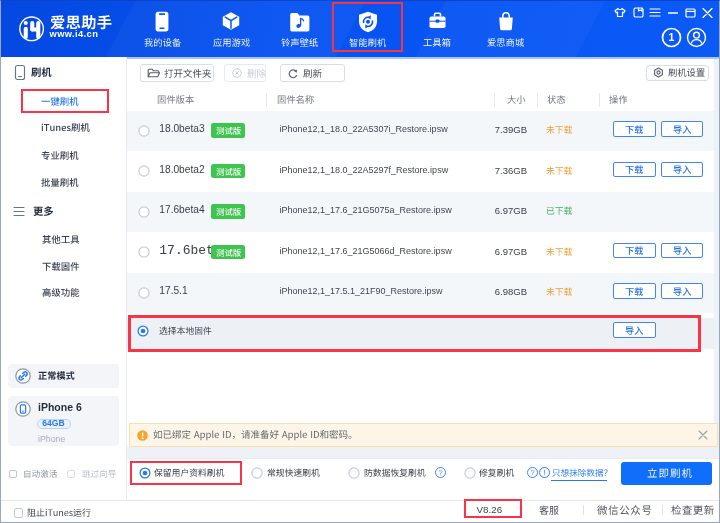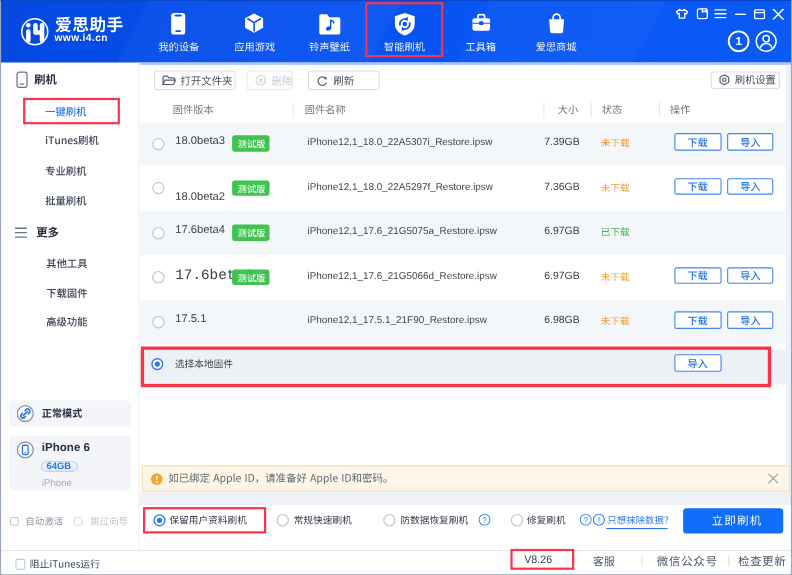--- a/index.html
+++ b/index.html
@@ -358,21 +358,21 @@
 <div style="position:absolute;left:671.5px;top:123.6px;width:21px;height:11px">
     <svg width="21" height="11" viewBox="-1 -9 21 11" style="position:absolute;overflow:visible">
       <path d="M0.5 -2.8H8.7V-1.9H0.5ZM5.8 -3.4H6.7V-0.2Q6.7 0.2 6.6 0.4Q6.5 0.5 6.2 0.6Q6 0.7 5.5 0.7Q5.1 0.8 4.4 0.8Q4.4 0.6 4.3 0.4Q4.2 0.1 4.1 -0Q4.4 -0 4.7 -0Q5 -0 5.3 -0Q5.5 -0 5.6 -0Q5.7 -0 5.8 -0.1Q5.8 -0.1 5.8 -0.2ZM1.9 -1.6 2.4 -2.1Q2.7 -1.9 3 -1.6Q3.4 -1.3 3.6 -1.1Q3.9 -0.8 4 -0.6L3.4 0Q3.3 -0.2 3 -0.5Q2.8 -0.8 2.5 -1.1Q2.2 -1.3 1.9 -1.6ZM1.2 -7.1H2.1V-4.8Q2.1 -4.6 2.2 -4.5Q2.3 -4.4 2.5 -4.4Q2.8 -4.3 3.3 -4.3Q3.4 -4.3 3.7 -4.3Q3.9 -4.3 4.3 -4.3Q4.6 -4.3 5 -4.3Q5.3 -4.3 5.7 -4.3Q6 -4.3 6.3 -4.3Q6.6 -4.3 6.7 -4.3Q7.1 -4.3 7.3 -4.4Q7.5 -4.4 7.6 -4.6Q7.7 -4.7 7.7 -5Q7.9 -4.9 8.1 -4.9Q8.3 -4.8 8.5 -4.8Q8.5 -4.3 8.3 -4Q8.1 -3.8 7.8 -3.7Q7.4 -3.6 6.8 -3.6Q6.7 -3.6 6.4 -3.6Q6.2 -3.6 5.8 -3.6Q5.5 -3.6 5.1 -3.6Q4.7 -3.6 4.3 -3.6Q3.9 -3.6 3.7 -3.6Q3.4 -3.6 3.3 -3.6Q2.5 -3.6 2 -3.7Q1.6 -3.8 1.4 -4Q1.2 -4.3 1.2 -4.8ZM1.5 -5.9H6.7V-6.7H1.2V-7.5H7.6V-5.1H1.5Z M11.8 -6.9 12.4 -7.6Q13 -7.2 13.5 -6.7Q13.9 -6.1 14.3 -5.6Q14.6 -5 14.9 -4.4Q15.2 -3.9 15.5 -3.3Q15.8 -2.7 16.2 -2.2Q16.5 -1.7 17 -1.2Q17.5 -0.7 18.1 -0.3Q18.1 -0.2 18 -0Q17.9 0.2 17.8 0.4Q17.7 0.6 17.7 0.7Q17 0.3 16.5 -0.2Q16 -0.7 15.6 -1.3Q15.3 -1.8 14.9 -2.4Q14.6 -3.1 14.3 -3.7Q14 -4.3 13.6 -4.9Q13.3 -5.5 12.8 -6Q12.4 -6.5 11.8 -6.9ZM13.3 -5.6 14.3 -5.4Q14 -4 13.4 -2.8Q12.9 -1.7 12.1 -0.8Q11.4 0.1 10.3 0.7Q10.3 0.6 10.1 0.5Q10 0.3 9.8 0.2Q9.7 0.1 9.5 -0Q11.1 -0.8 12 -2.2Q12.9 -3.6 13.3 -5.6Z" fill="#2472e8"></path>
     </svg>
   </div>
 <div style="position:absolute;left:138.3px;top:165.4px;width:12px;height:12px">
     <svg width="12" height="12" viewBox="0 0 12 12" style="position:absolute;left:0;top:0">
       <circle cx="6" cy="6" r="5.1" fill="#fff" stroke="#c6ccd6" stroke-width="1.2"></circle>
     </svg>
   </div>
-<div style="position:absolute;top:162.6px;height:14px;line-height:14px;font-family:'Liberation Sans',sans-serif;font-size:10.2px;color:#3a4049;white-space:pre;left:159.3px;margin-top:10px;">18.0beta2</div>
+<div style="position:absolute;top:162.6px;height:14px;line-height:14px;font-family:'Liberation Sans',sans-serif;font-size:10.2px;color:#3a4049;white-space:pre;left:159.3px;">18.0beta2</div>
 <div style="position:absolute;left:211px;top:163.9px;width:34px;height:14.4px;background:#3fc44f;border-radius:2.5px"></div>
 <div style="position:absolute;left:214.5px;top:165.6px;width:27px;height:11px">
     <svg width="27" height="11" viewBox="-1 -9 27 11" style="position:absolute;overflow:visible">
       <path d="M4.1 -0.7 4.6 -1Q4.8 -0.8 5 -0.6Q5.2 -0.3 5.4 -0.1Q5.6 0.1 5.7 0.3L5.2 0.6Q5.1 0.5 4.9 0.2Q4.7 -0 4.5 -0.3Q4.3 -0.5 4.1 -0.7ZM2.6 -6.6H5.5V-1.3H4.9V-6H3.2V-1.2H2.6ZM7.2 -7H7.8V-0.2Q7.8 0.1 7.8 0.3Q7.7 0.5 7.5 0.5Q7.4 0.6 7.1 0.7Q6.8 0.7 6.3 0.7Q6.3 0.5 6.2 0.4Q6.2 0.2 6.1 0Q6.4 0 6.7 0Q6.9 0 7 0Q7.2 0 7.2 -0.1ZM6.1 -6.3H6.7V-1.2H6.1ZM3.7 -5.5H4.3V-2.4Q4.3 -2 4.2 -1.6Q4.2 -1.1 4 -0.7Q3.8 -0.3 3.5 0.1Q3.1 0.4 2.6 0.7Q2.5 0.6 2.5 0.5Q2.4 0.4 2.3 0.4Q2.2 0.3 2.2 0.2Q2.7 -0 3 -0.3Q3.3 -0.6 3.5 -1Q3.6 -1.3 3.7 -1.7Q3.7 -2 3.7 -2.4ZM0.6 -6.4 1.1 -7Q1.3 -6.9 1.6 -6.7Q1.8 -6.6 2.1 -6.4Q2.3 -6.3 2.5 -6.2L2 -5.5Q1.9 -5.6 1.6 -5.8Q1.4 -6 1.1 -6.1Q0.9 -6.3 0.6 -6.4ZM0.3 -4.2 0.7 -4.8Q1 -4.6 1.2 -4.5Q1.5 -4.4 1.7 -4.2Q2 -4.1 2.1 -3.9L1.7 -3.3Q1.5 -3.4 1.3 -3.6Q1 -3.7 0.8 -3.9Q0.5 -4.1 0.3 -4.2ZM0.4 0.2Q0.6 -0.1 0.8 -0.6Q1 -1 1.2 -1.5Q1.4 -2 1.6 -2.5L2.2 -2.1Q2 -1.6 1.9 -1.2Q1.7 -0.7 1.5 -0.3Q1.3 0.2 1.2 0.6Z M9.3 -6.5 9.8 -6.9Q10.1 -6.8 10.3 -6.5Q10.6 -6.3 10.8 -6.1Q11 -5.9 11.1 -5.7L10.6 -5.2Q10.4 -5.4 10.2 -5.6Q10 -5.8 9.8 -6Q9.6 -6.3 9.3 -6.5ZM9.9 0.5 9.7 -0.2 9.9 -0.5 11.5 -1.5Q11.5 -1.3 11.6 -1.1Q11.7 -0.9 11.7 -0.8Q11.2 -0.4 10.8 -0.2Q10.5 0 10.3 0.2Q10.1 0.3 10 0.4Q9.9 0.5 9.9 0.5ZM8.8 -4.5H10.3V-3.7H8.8ZM11.3 -5.4H16.5V-4.6H11.3ZM11.6 -3.5H13.8V-2.8H11.6ZM12.4 -3.1H13.1V-0.6L12.4 -0.5ZM11.4 -0.6Q11.9 -0.7 12.6 -0.9Q13.3 -1.1 14 -1.3L14.1 -0.6Q13.5 -0.4 12.8 -0.2Q12.2 0 11.7 0.2ZM15 -6.7 15.5 -7Q15.8 -6.7 16 -6.4Q16.3 -6.1 16.4 -5.8L15.8 -5.5Q15.7 -5.7 15.5 -6.1Q15.2 -6.4 15 -6.7ZM14 -7H14.8Q14.8 -6 14.8 -5Q14.9 -4 14.9 -3.2Q15 -2.3 15.1 -1.7Q15.2 -1.1 15.4 -0.7Q15.5 -0.4 15.7 -0.4Q15.8 -0.4 15.8 -0.7Q15.9 -1 15.9 -1.6Q16 -1.5 16.1 -1.5Q16.3 -1.4 16.4 -1.3Q16.5 -1.2 16.6 -1.2Q16.5 -0.6 16.4 -0.3Q16.3 0.1 16.2 0.3Q16 0.5 15.9 0.6Q15.8 0.7 15.6 0.7Q15.3 0.7 15 0.3Q14.7 -0.1 14.5 -0.7Q14.3 -1.4 14.2 -2.4Q14.1 -3.3 14.1 -4.5Q14 -5.7 14 -7ZM9.9 0.5Q9.8 0.4 9.8 0.3Q9.7 0.2 9.6 0Q9.6 -0.1 9.5 -0.2Q9.6 -0.2 9.8 -0.4Q9.9 -0.6 9.9 -0.9V-4.5H10.7V-0.3Q10.7 -0.3 10.6 -0.2Q10.5 -0.2 10.4 -0.1Q10.3 0 10.1 0.1Q10 0.2 9.9 0.3Q9.9 0.4 9.9 0.5Z M17.9 -4.8H20.5V-4.1H17.9ZM21.2 -4.7H24.2V-4H21.2ZM19.1 -7.1H19.8V-4.4H19.1ZM18 -3H20V0.7H19.3V-2.3H18ZM17.6 -6.9H18.4V-3.6Q18.4 -3 18.3 -2.5Q18.3 -1.9 18.2 -1.3Q18.2 -0.7 18 -0.2Q17.9 0.3 17.6 0.7Q17.5 0.7 17.4 0.6Q17.3 0.5 17.2 0.4Q17.1 0.3 17 0.3Q17.2 -0.1 17.3 -0.6Q17.5 -1.1 17.5 -1.6Q17.6 -2.1 17.6 -2.6Q17.6 -3.1 17.6 -3.6ZM23.9 -4.7H24.1L24.2 -4.7L24.7 -4.6Q24.5 -3.2 24.1 -2.2Q23.7 -1.1 23.1 -0.4Q22.4 0.3 21.6 0.7Q21.6 0.6 21.5 0.5Q21.4 0.4 21.3 0.3Q21.2 0.2 21.2 0.1Q21.9 -0.3 22.5 -0.9Q23 -1.6 23.4 -2.5Q23.8 -3.4 23.9 -4.6ZM22.2 -4.2Q22.4 -3.3 22.8 -2.4Q23.1 -1.6 23.7 -0.9Q24.2 -0.3 24.9 0.1Q24.8 0.2 24.7 0.3Q24.6 0.4 24.5 0.5Q24.4 0.6 24.4 0.7Q23.6 0.3 23.1 -0.4Q22.6 -1.1 22.2 -2.1Q21.8 -3 21.6 -4.1ZM24.4 -7 24.8 -6.4Q24.3 -6.2 23.7 -6.1Q23 -6 22.3 -6Q21.7 -5.9 21 -5.9Q21 -6 21 -6.2Q20.9 -6.4 20.8 -6.6Q21.5 -6.6 22.1 -6.7Q22.7 -6.7 23.3 -6.8Q23.9 -6.9 24.4 -7ZM20.8 -6.6H21.6V-3.7Q21.6 -3.2 21.6 -2.6Q21.5 -2 21.5 -1.4Q21.4 -0.8 21.2 -0.2Q21 0.3 20.8 0.8Q20.7 0.7 20.6 0.6Q20.5 0.5 20.3 0.4Q20.2 0.4 20.1 0.3Q20.4 -0.1 20.5 -0.6Q20.6 -1.1 20.7 -1.6Q20.8 -2.2 20.8 -2.7Q20.8 -3.2 20.8 -3.7Z" fill="#ffffff"></path>
     </svg>
   </div>
 <div style="position:absolute;top:163.5px;height:13px;line-height:13px;font-family:'Liberation Sans',sans-serif;font-size:9.0px;color:#40464f;white-space:pre;left:279.5px;">iPhone12,1_18.0_22A5297f_Restore.ipsw</div>
 <div style="position:absolute;top:163.5px;height:13px;line-height:13px;font-family:'Liberation Sans',sans-serif;font-size:9.5px;color:#3a4049;white-space:pre;left:527px;transform:translateX(-100%);text-align:center;">7.36GB</div>
 <div style="position:absolute;left:545px;top:164.8px;width:29px;height:11px">
     <svg width="29" height="11" viewBox="-1 -9 29 11" style="position:absolute;overflow:visible">

